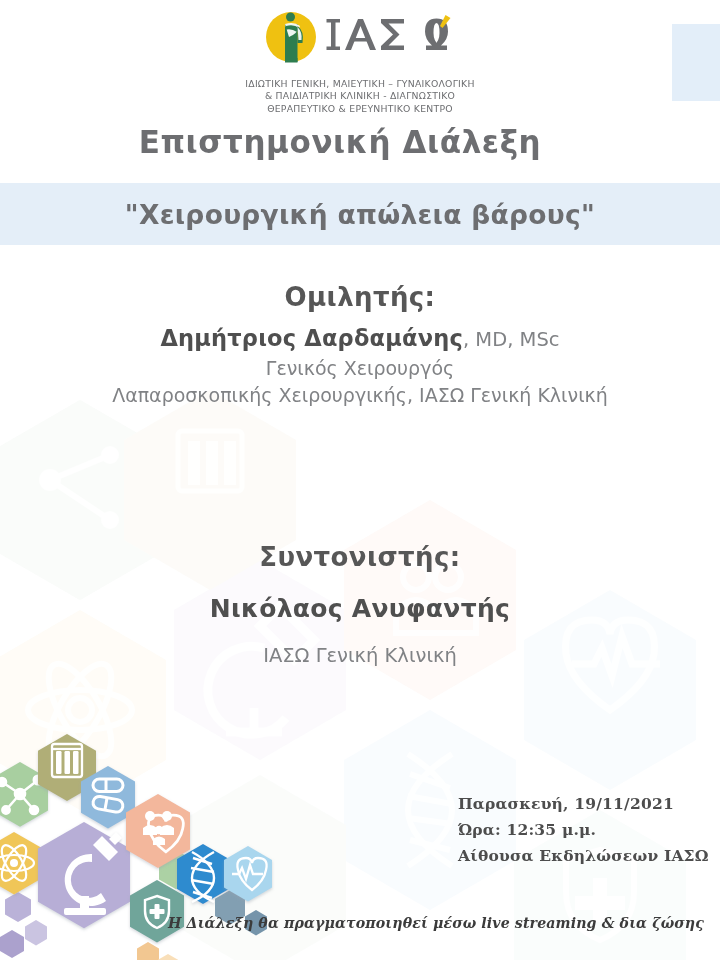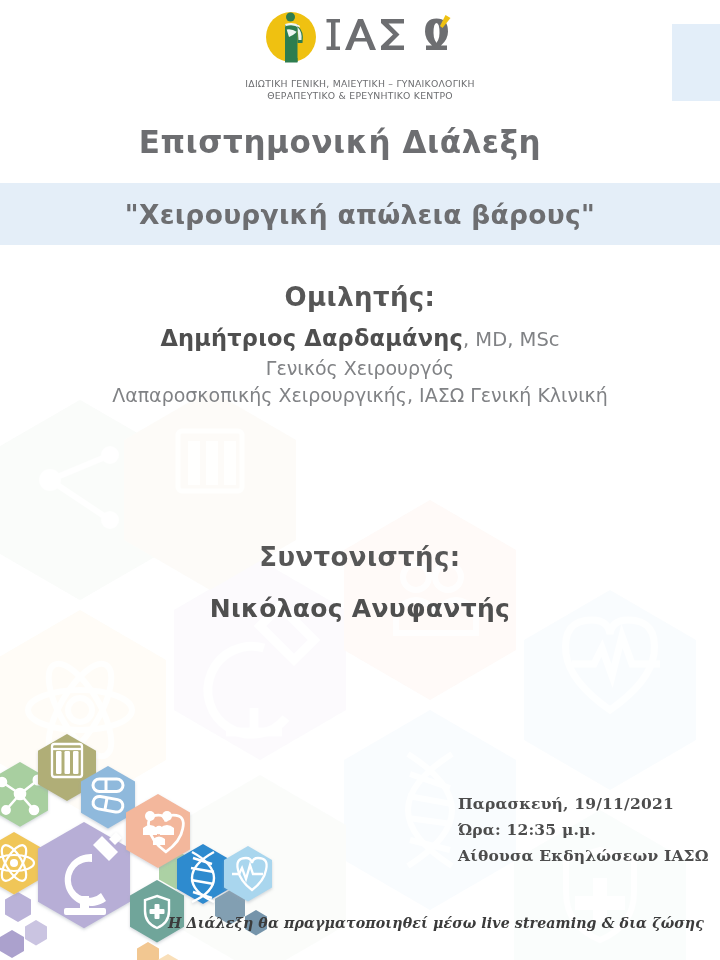--- a/index.html
+++ b/index.html
@@ -313,20 +313,21 @@
 
       <path d="M252,26 l46,0 l0,9 l-31,0 l22,22 l-22,22 l31,0 l0,9 l-46,0 l0,-8 l24,-23 l-24,-23 Z"></path>
 
       <path d="M342,88 l0,-9 l12,0 q-14,-12 -14,-28 q0,-26 23,-26 q23,0 23,26 q0,16 -14,28 l12,0 l0,9 l-26,0 l0,-9 q11,-9 11,-25 q0,-20 -6,-20 q-6,0 -6,20 q0,16 11,25 l0,9 Z"></path>
 
       <path d="M381,18 l10,6 l-16,20 l-5,-4 Z" fill="#EFC111"></path>
     </g>
   </svg>
   <div id="logo-subtitle">
     <div>ΙΔΙΩΤΙΚΗ ΓΕΝΙΚΗ, ΜΑΙΕΥΤΙΚΗ – ΓΥΝΑΙΚΟΛΟΓΙΚΗ</div>
+    <div>&amp; ΠΑΙΔΙΑΤΡΙΚΗ ΚΛΙΝΙΚΗ - ΔΙΑΓΝΩΣΤΙΚΟ</div>
     <div>ΘΕΡΑΠΕΥΤΙΚΟ &amp; ΕΡΕΥΝΗΤΙΚΟ ΚΕΝΤΡΟ</div>
   </div>
 </div>
 
 <div id="lecture-heading">Επιστημονική Διάλεξη</div>
 
 <div id="title-band"></div>
 <div id="lecture-title">"Χειρουργική απώλεια βάρους"</div>
 
 <div class="person-block" id="speaker-block">
@@ -339,20 +340,21 @@
     <div>Λαπαροσκοπικής Χειρουργικής, ΙΑΣΩ Γενική Κλινική</div>
   </div>
 </div>
 
 <div class="person-block" id="moderator-block">
   <div class="role-label">Συντονιστής:</div>
   <div class="person-name">
     <span class="nm">Νικόλαος Ανυφαντής</span><span class="deg"></span>
   </div>
   <div class="person-lines">
+    <div>ΙΑΣΩ Γενική Κλινική</div>
   </div>
 </div>
 
 <div id="event-details">
   <div>Παρασκευή, 19/11/2021</div>
   <div>Ώρα: 12:35 μ.μ.</div>
   <div>Αίθουσα Εκδηλώσεων ΙΑΣΩ</div>
 </div>
 
 <svg id="hex-cluster" viewBox="0 0 300 240">

